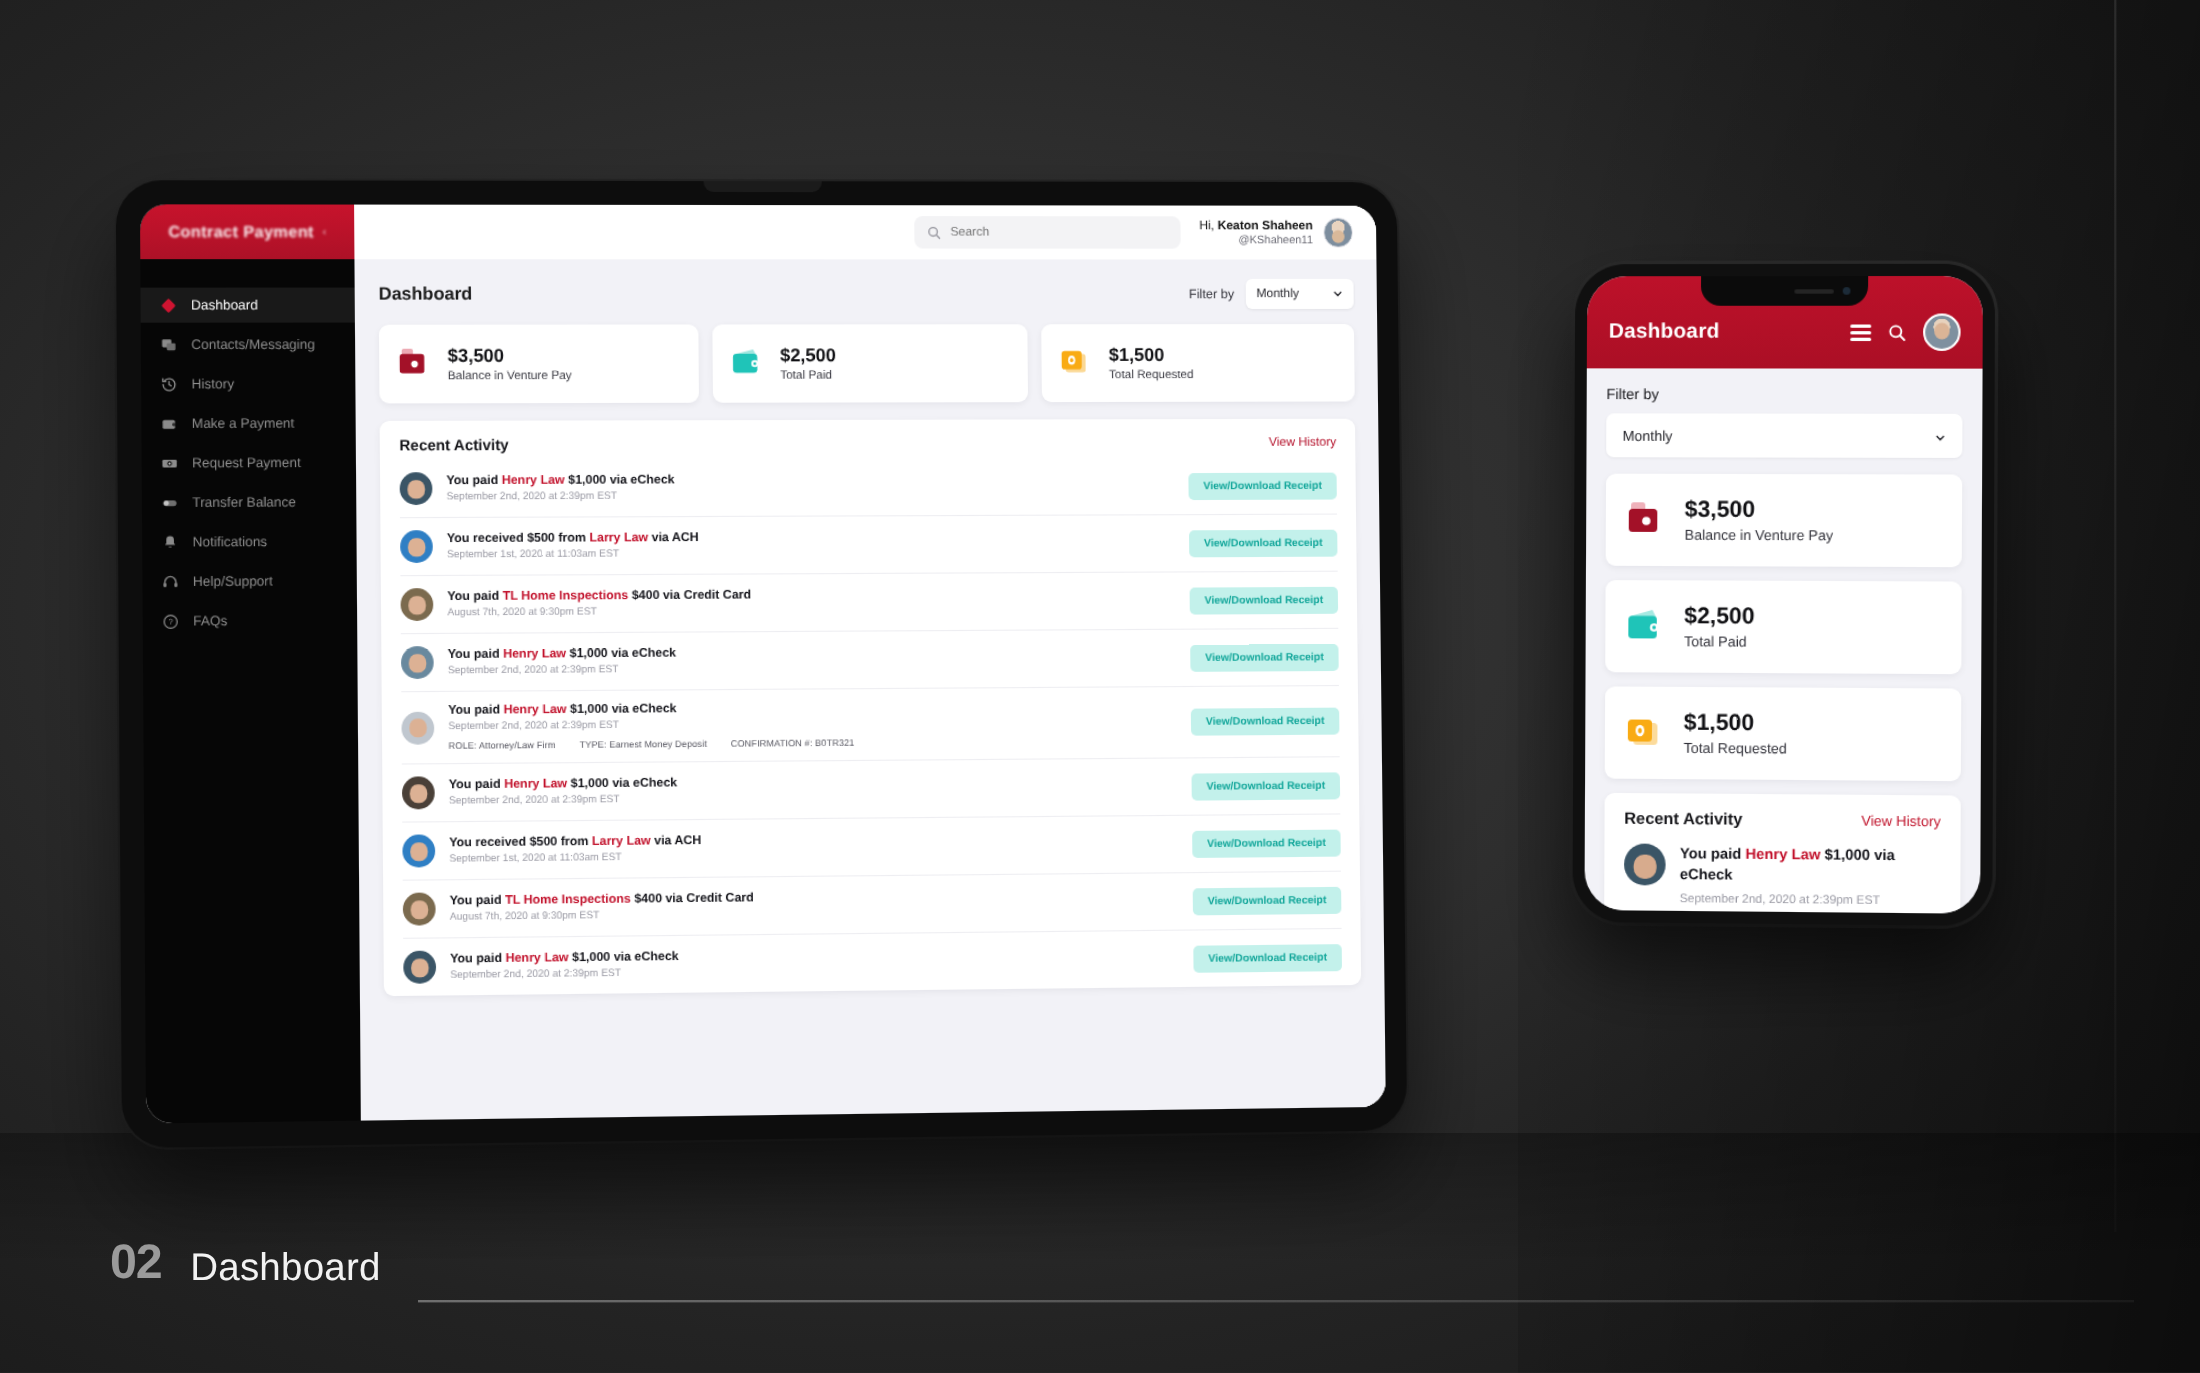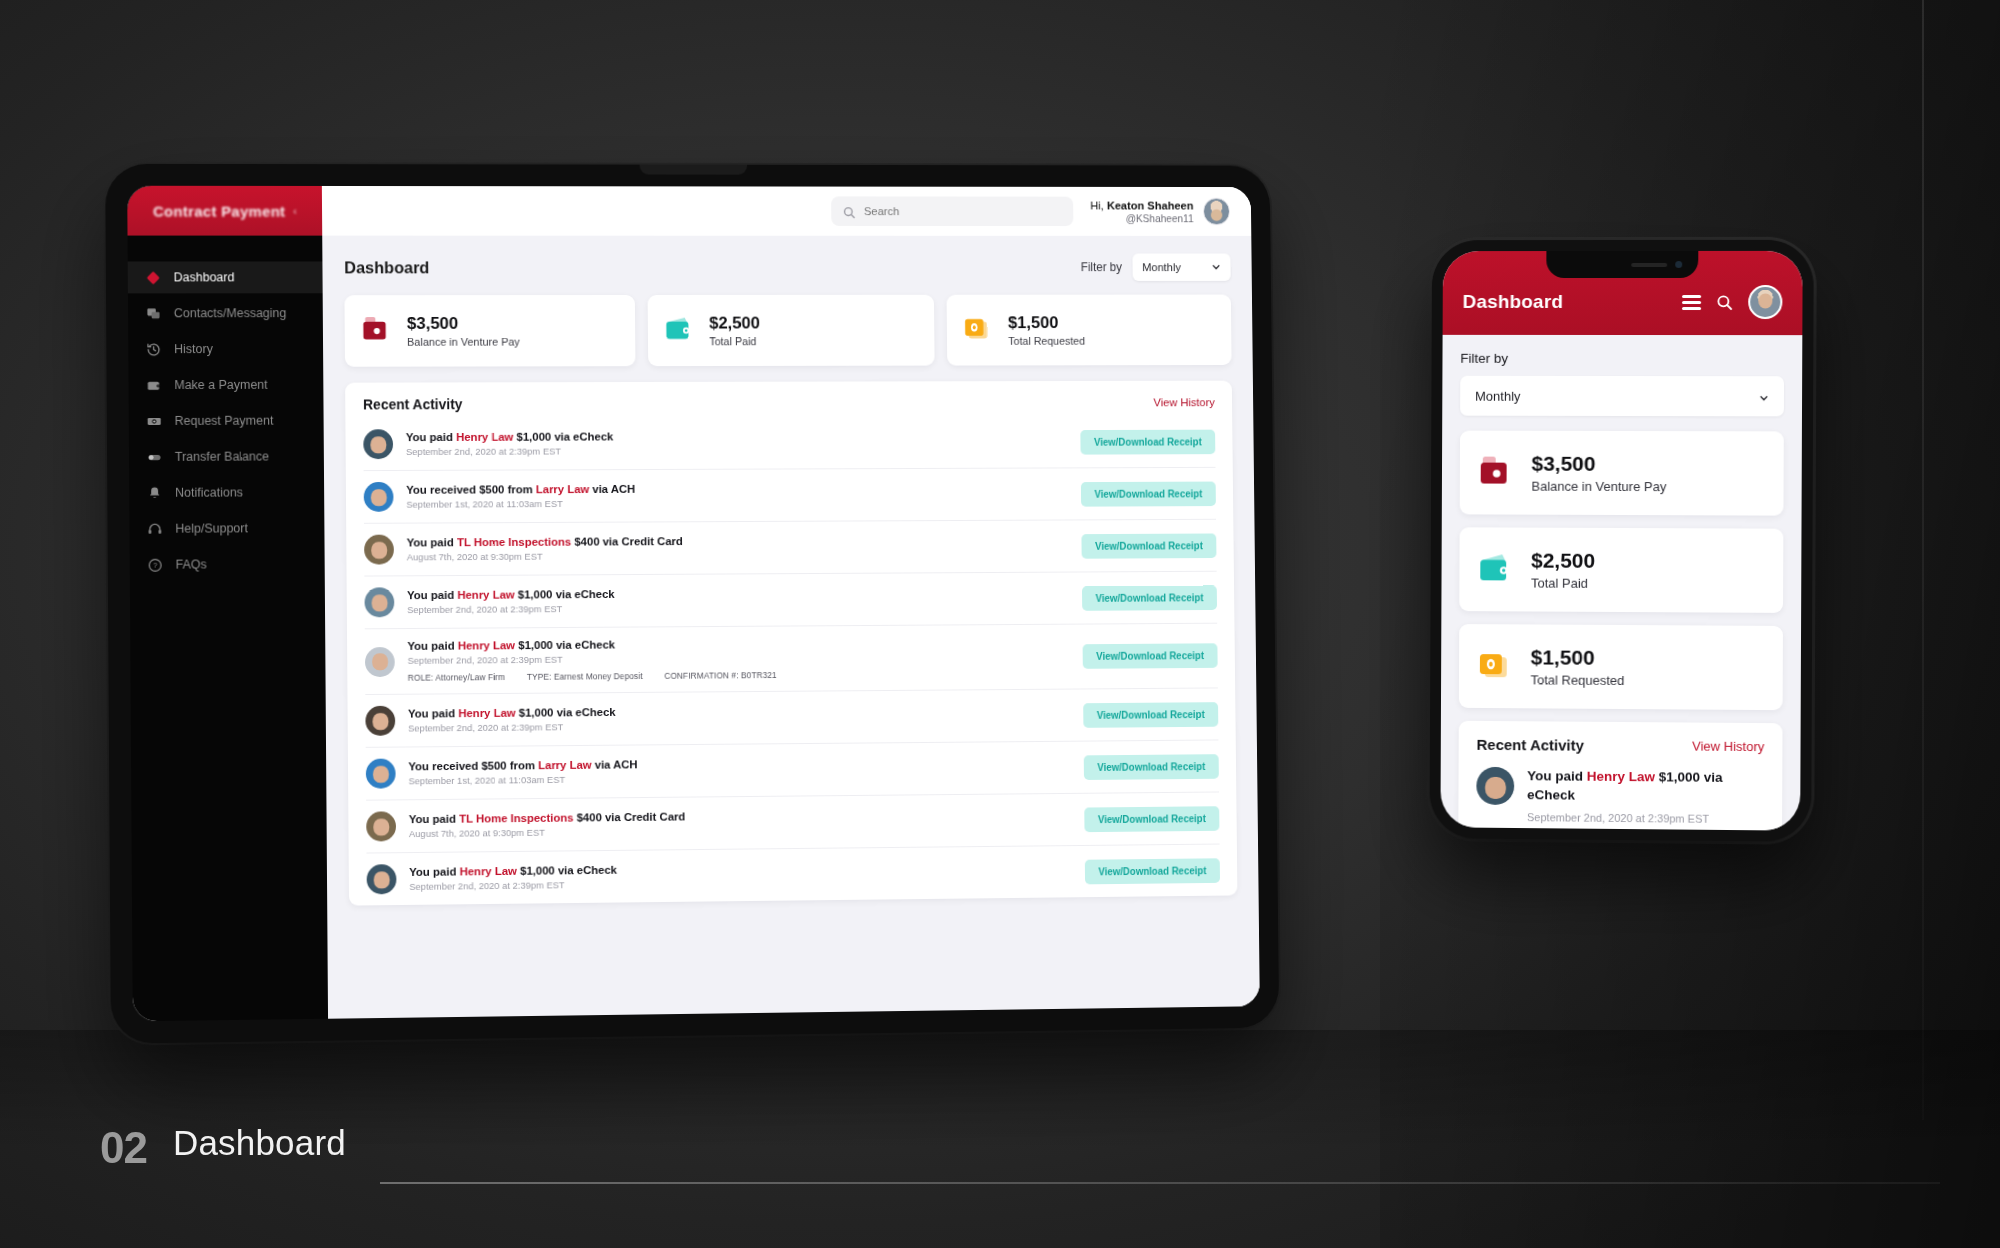--- a/index.html
+++ b/index.html
@@ -25,21 +25,21 @@
     background: linear-gradient(180deg, rgba(255,255,255,0.10), rgba(255,255,255,0.02));
   }
   .floor-shadow {
     position: absolute; left: 0; top: 1030px; width: 2000px; height: 120px;
     background: linear-gradient(180deg, rgba(0,0,0,0.30), rgba(0,0,0,0));
   }
 
   
   .caption {
     position: absolute; left: 100px; top: 1148px;
-    display: flex; align-items: flex-start; gap: 26px;
+    display: flex; align-items: flex-end; gap: 26px;
     transform: translateY(-50%);
   }
   .caption-num { font-size: 44px; font-weight: bold; color: #9a9a9a; letter-spacing: -1px; }
   .caption-title { font-size: 35px; color: #f2f2f2; letter-spacing: 0.2px; }
   .caption-rule {
     position: absolute; left: 380px; top: 1182px; width: 1560px; height: 2px;
     background: linear-gradient(90deg, rgba(255,255,255,0.35), rgba(255,255,255,0.18) 55%, rgba(255,255,255,0.05));
   }
 
   

